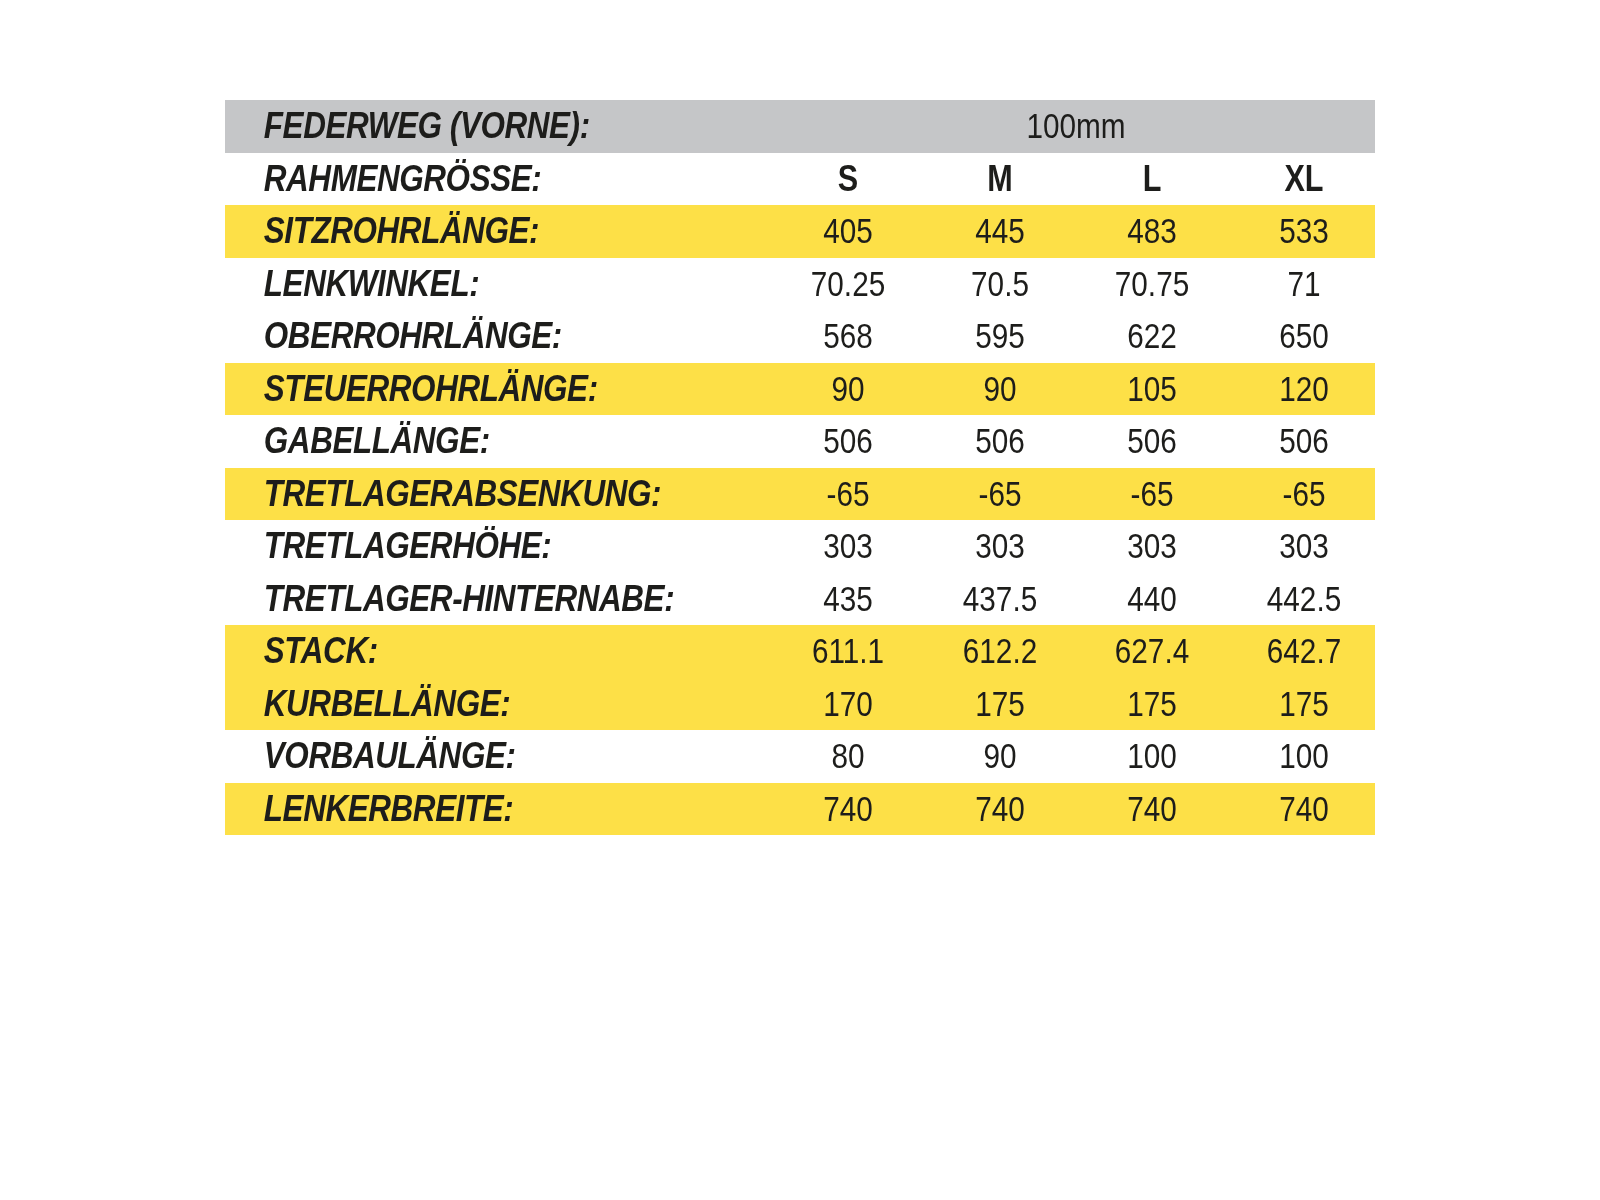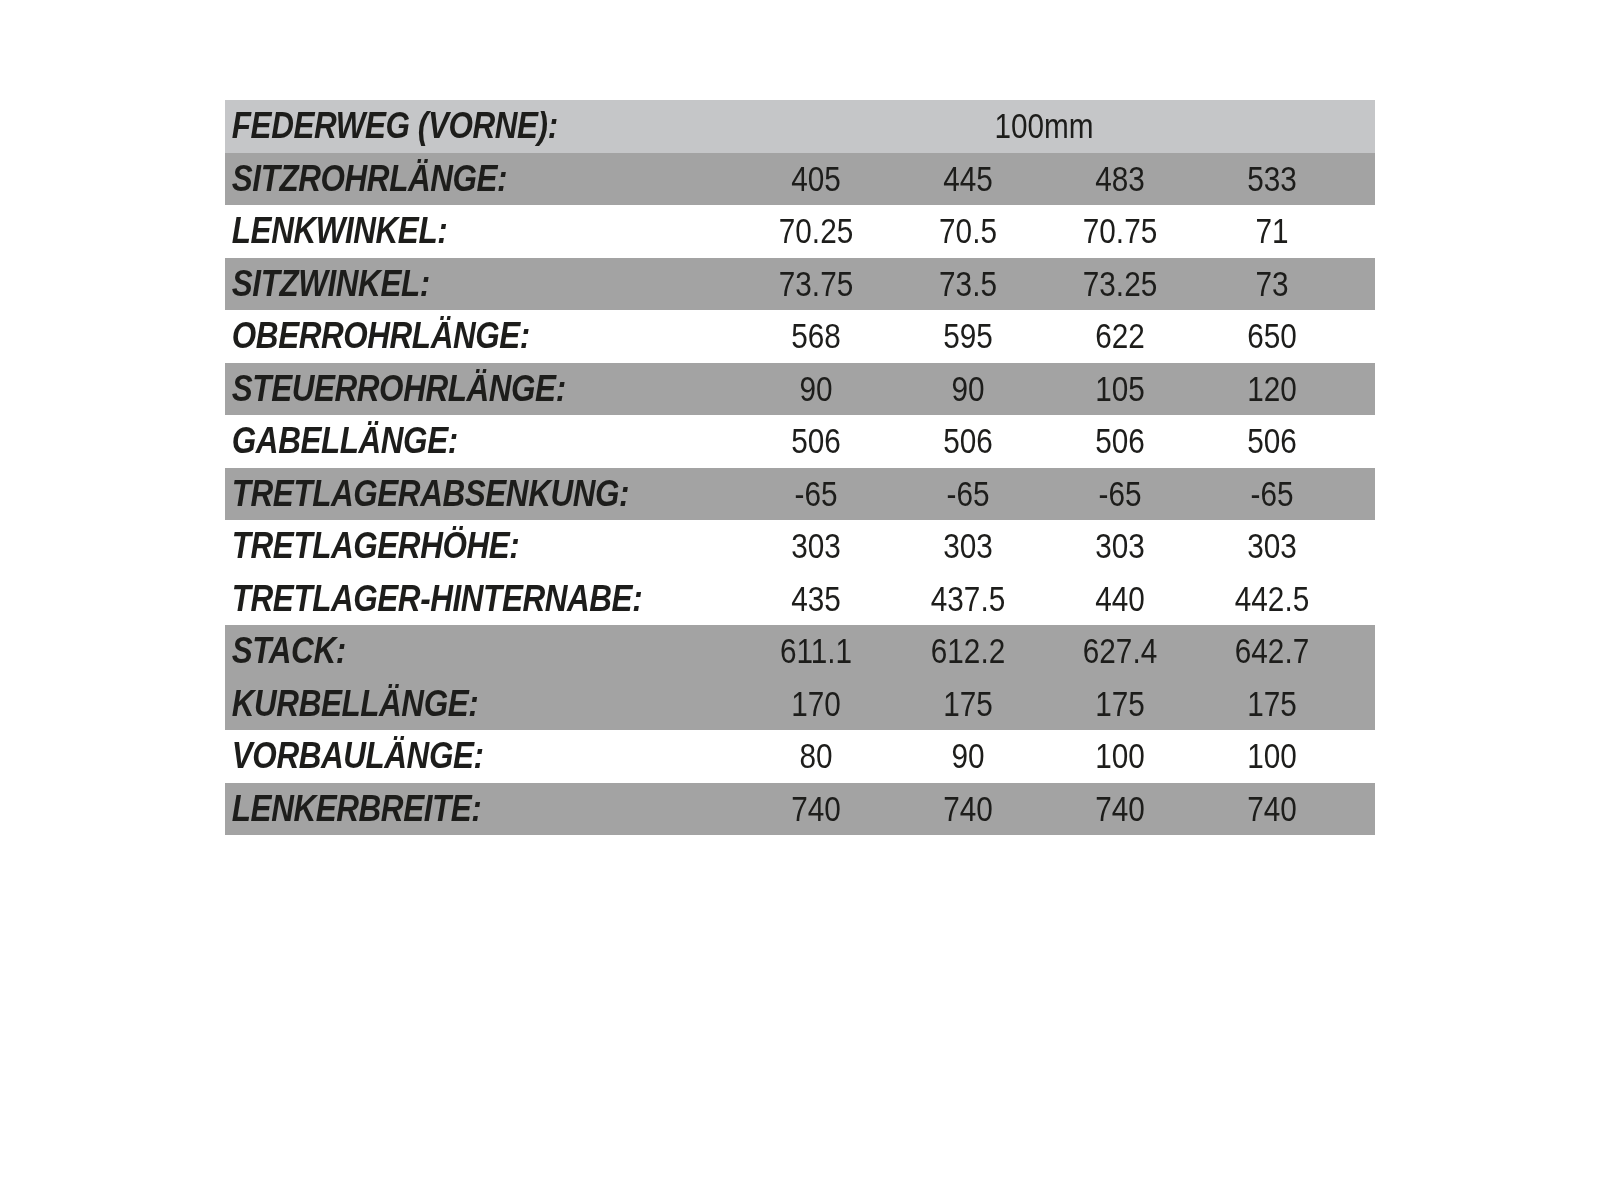--- a/index.html
+++ b/index.html
@@ -17,26 +17,27 @@
     left: 225px;
     top: 100px;
     width: 1150px;
   }
   .row {
     display: grid;
     grid-template-columns: 515px 152px 152px 152px 152px;
     height: 52.5px;
     align-items: center;
     background: #ffffff;
+    padding-left: 32px;
   }
   .row.head {
     background: #c5c6c8;
   }
   .row.alt {
-    background: #a3a3a3;
+    background: #fde047;
   }
   .label {
     font-weight: bold;
     font-style: italic;
     font-size: 37px;
     white-space: nowrap;
     padding-left: 8px;
     transform: scaleX(0.85);
     transform-origin: 0 50%;
     letter-spacing: -0.5px;
@@ -63,44 +64,44 @@
 </head>
 <body>
 
 <div class="spec-table">
 
   <div class="row head">
     <div class="label">FEDERWEG (VORNE):</div>
     <div class="span-val">100mm</div>
   </div>
 
+  <div class="row">
+    <div class="label">RAHMENGRÖSSE:</div>
+    <div class="val bold">S</div>
+    <div class="val bold">M</div>
+    <div class="val bold">L</div>
+    <div class="val bold">XL</div>
+  </div>
 
   <div class="row alt">
     <div class="label">SITZROHRLÄNGE:</div>
     <div class="val">405</div>
     <div class="val">445</div>
     <div class="val">483</div>
     <div class="val">533</div>
   </div>
 
   <div class="row">
     <div class="label">LENKWINKEL:</div>
     <div class="val">70.25</div>
     <div class="val">70.5</div>
     <div class="val">70.75</div>
     <div class="val">71</div>
   </div>
 
-  <div class="row alt">
-    <div class="label">SITZWINKEL:</div>
-    <div class="val">73.75</div>
-    <div class="val">73.5</div>
-    <div class="val">73.25</div>
-    <div class="val">73</div>
-  </div>
 
   <div class="row">
     <div class="label">OBERROHRLÄNGE:</div>
     <div class="val">568</div>
     <div class="val">595</div>
     <div class="val">622</div>
     <div class="val">650</div>
   </div>
 
   <div class="row alt">

